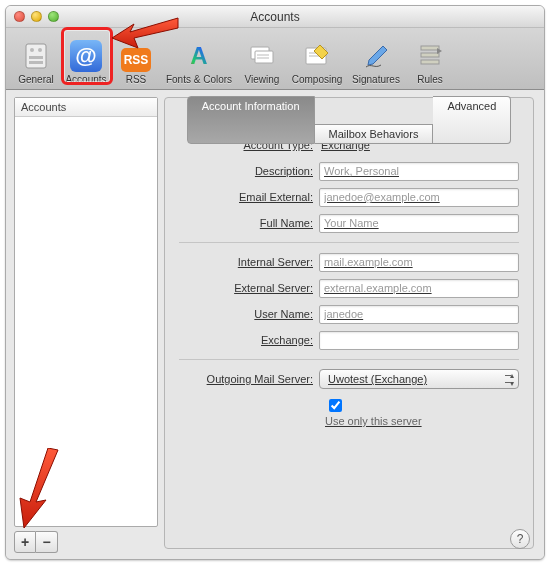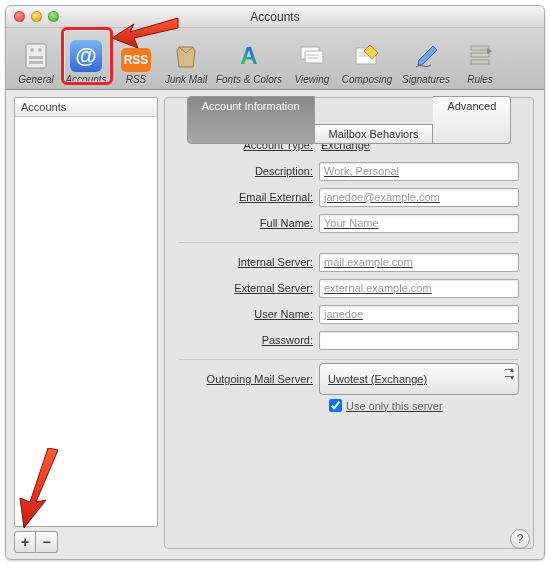--- a/index.html
+++ b/index.html
@@ -68,21 +68,21 @@
     cursor: default;
   }
   .tool .ticon {
     width: 32px; height: 32px;
     display: flex; align-items: center; justify-content: center;
     margin-bottom: 2px;
   }
   .tool.sel {
     
   }
-  .tool-label { text-shadow: 0 1px 0 rgba(255,255,255,0.5); font-style: italic;}
+  .tool-label { text-shadow: 0 1px 0 rgba(255,255,255,0.5);}
   .sel-highlight {
     position: absolute;
     border: 3px solid #e22;
     border-radius: 6px;
     box-shadow: 0 0 0 1px rgba(255,255,255,0.5) inset;
     pointer-events: none;
   }
   .arrow-big {
     position: absolute;
     pointer-events: none;
@@ -195,21 +195,21 @@
     background: #fff;
     box-shadow: inset 0 1px 2px rgba(0,0,0,0.1);
   }
   .row input::placeholder { color: #999; }
   .divider {
     border-top: 1px solid #c5c5c5;
     margin: 6px 0 6px 0;
   }
   .popup {
     flex: 1;
-    height: 32px;
+    height: 20px;
     background: linear-gradient(#fdfdfd,#e4e4e4);
     border: 1px solid #999;
     border-radius: 4px;
     display: flex;
     align-items: center;
     padding: 0 20px 0 8px;
     font-size: 11px;
     position: relative;
     cursor: default;
   }
@@ -221,25 +221,26 @@
     background:
       linear-gradient(#666,#666) no-repeat center 2px / 6px 1px,
       linear-gradient(#666,#666) no-repeat center 9px / 6px 1px;
   }
   .popup .arrows {
     position: absolute; right: 4px; top: 2px;
     font-size: 8px; line-height: 8px; color: #555;
   }
   .check-row {
     display: flex;
-    align-items: center;
+    align-items: flex-start;
     padding-left: 146px;
     margin-top: 4px;
     font-size: 11px;
     color: #666;
+    flex-direction: column;
   }
   .check-row input { margin-right: 4px;}
   .help {
     position: absolute;
     right: 14px;
     bottom: 10px;
     width: 20px; height: 20px;
     border: 1px solid #999;
     border-radius: 50%;
     background: linear-gradient(#fdfdfd,#e4e4e4);
@@ -304,29 +305,20 @@
     <div class="tool sel">
       <div class="ticon icon-accounts">@</div>
       <span class="tool-label">Accounts</span>
     </div>
 
     <div class="tool">
       <div class="ticon icon-rss" style="width:30px;height:24px;margin-top:4px;">RSS</div>
       <span class="tool-label">RSS</span>
     </div>
 
-    <div class="tool">
-      <div class="ticon">
-        <svg width="30" height="30" viewBox="0 0 30 30">
-          <path d="M8 6 L22 6 L24 10 L22 26 L8 26 L6 10 Z" fill="#d7b98a" stroke="#9b7a47"></path>
-          <path d="M8 6 L15 12 L22 6" fill="none" stroke="#9b7a47"></path>
-        </svg>
-      </div>
-      <span class="tool-label">Junk Mail</span>
-    </div>
 
     <div class="tool" style="width:74px">
       <div class="ticon icon-fontscolors">A</div>
       <span class="tool-label">Fonts &amp; Colors</span>
     </div>
 
     <div class="tool">
       <div class="ticon">
         <svg width="30" height="30" viewBox="0 0 30 30">
           <rect x="4" y="6" width="18" height="12" rx="1" fill="#fff" stroke="#aaa"></rect>
@@ -422,21 +414,21 @@
           </div>
           <div class="row">
             <label>External Server:</label>
             <input type="text" placeholder="external.example.com" style="">
           </div>
           <div class="row">
             <label>User Name:</label>
             <input type="text" placeholder="janedoe" style="">
           </div>
           <div class="row">
-            <label>Password:</label>
+            <label>Exchange:</label>
             <input type="password" style="">
           </div>
 
           <div class="divider"></div>
 
           <div class="row">
             <label>Outgoing Mail Server:</label>
             <div class="popup">
               <span>Uwotest (Exchange)</span>
               <span class="arrows">▴<br>▾</span>

